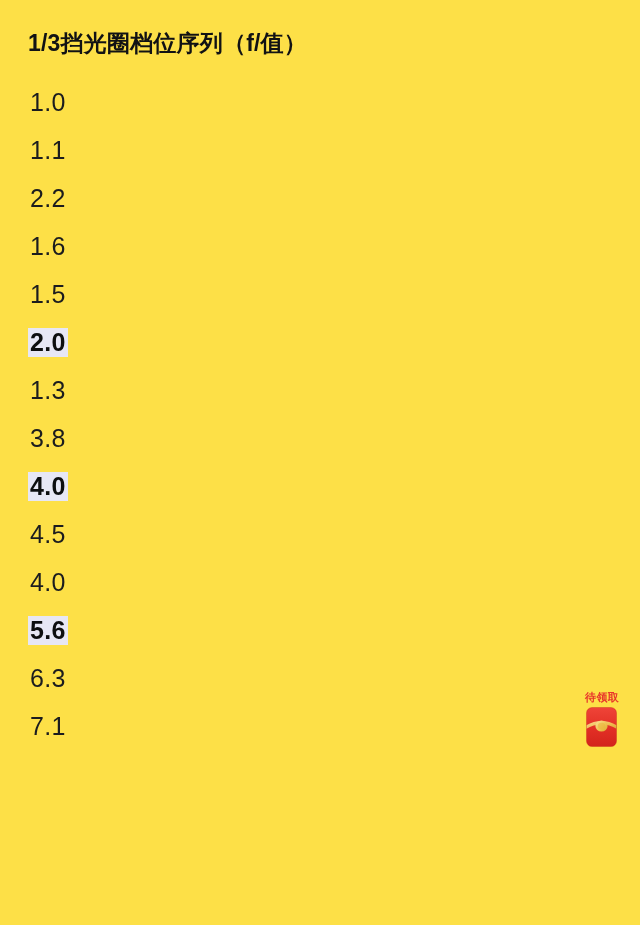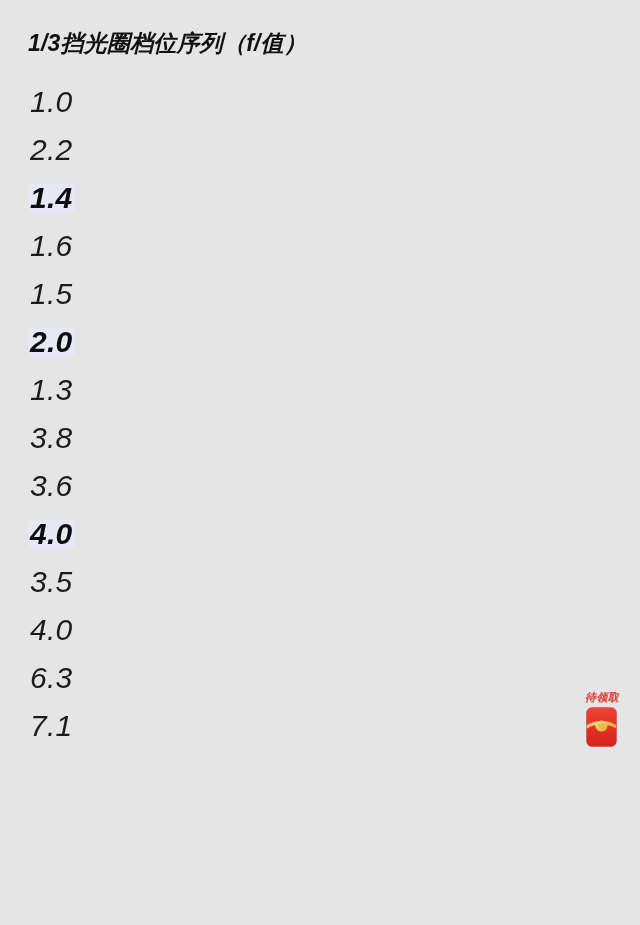--- a/index.html
+++ b/index.html
@@ -14,22 +14,21 @@
     position: relative;
     overflow: hidden;
     font-family: "Liberation Sans", "DejaVu Sans", sans-serif;
     color: #1a1a1a;
     -webkit-font-smoothing: antialiased;
   }
 
   #page {
     position: absolute;
     inset: 0;
-    background: #e5e5e5;
-    font-style: italic;
+    background: #fde047;
   }
 
   
   .page-title {
     position: absolute;
     left: 28px;
     top: 13px;
     font-size: 23px;
     font-weight: 700;
     line-height: 30px;
@@ -45,21 +44,21 @@
     top: 78px;
     width: 200px;
   }
   .aperture-row {
     height: 48px;
     line-height: 48px;
     display: block;
     white-space: nowrap;
   }
   .aperture-value {
-    font-size: 30px;
+    font-size: 25px;
     font-weight: 400;
     color: #1b1c1e;
     letter-spacing: 0.3px;
     padding: 1px 2px 2px 2px;
     display: inline-block;
     line-height: 26px;
     vertical-align: middle;
   }
   .aperture-row.is-stop .aperture-value {
     font-weight: 700;
@@ -96,31 +95,31 @@
 </style>
 </head>
 <body>
 
 <div id="page">
 
   <h1 class="page-title">1/3挡光圈档位序列（f/值）</h1>
 
   <div class="aperture-list" id="aperture-list">
       <div class="aperture-row"><span class="aperture-value">1.0</span></div>
+      <div class="aperture-row"><span class="aperture-value">1.1</span></div>
       <div class="aperture-row"><span class="aperture-value">2.2</span></div>
-      <div class="aperture-row is-stop"><span class="aperture-value">1.4</span></div>
       <div class="aperture-row"><span class="aperture-value">1.6</span></div>
       <div class="aperture-row"><span class="aperture-value">1.5</span></div>
       <div class="aperture-row is-stop"><span class="aperture-value">2.0</span></div>
       <div class="aperture-row"><span class="aperture-value">1.3</span></div>
       <div class="aperture-row"><span class="aperture-value">3.8</span></div>
-      <div class="aperture-row"><span class="aperture-value">3.6</span></div>
       <div class="aperture-row is-stop"><span class="aperture-value">4.0</span></div>
-      <div class="aperture-row"><span class="aperture-value">3.5</span></div>
+      <div class="aperture-row"><span class="aperture-value">4.5</span></div>
       <div class="aperture-row"><span class="aperture-value">4.0</span></div>
+      <div class="aperture-row is-stop"><span class="aperture-value">5.6</span></div>
       <div class="aperture-row"><span class="aperture-value">6.3</span></div>
       <div class="aperture-row"><span class="aperture-value">7.1</span></div>
     </div>
 
   <div class="redpacket-widget">
     <div class="redpacket-label">待领取</div>
     <svg class="redpacket-icon" viewBox="0 0 31 40">
       <defs>
         <linearGradient id="envGrad" x1="0" y1="0" x2="0" y2="1">
           <stop offset="0%" stop-color="#ef4438"></stop>

